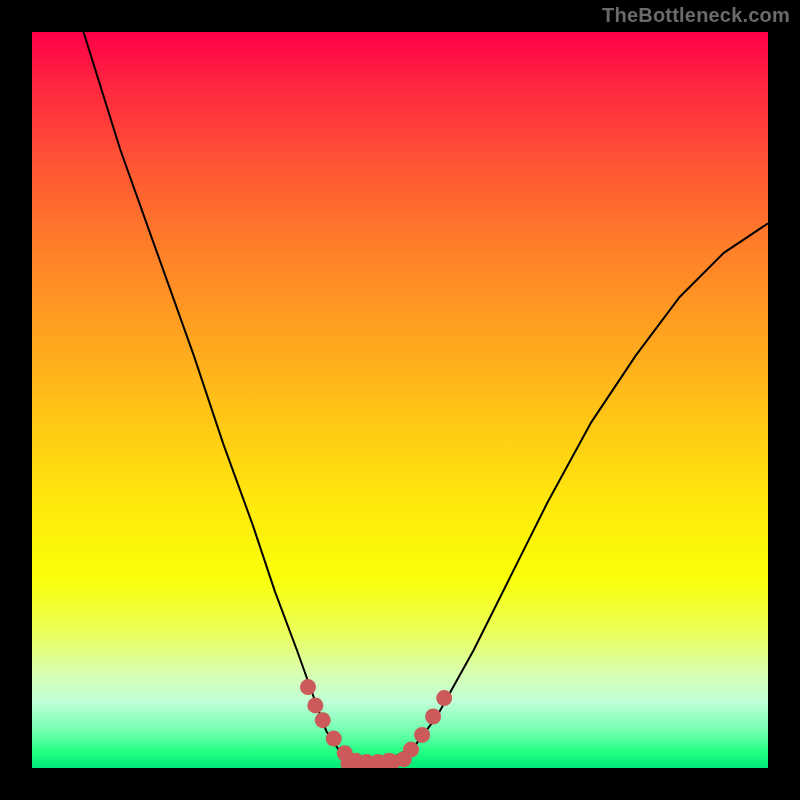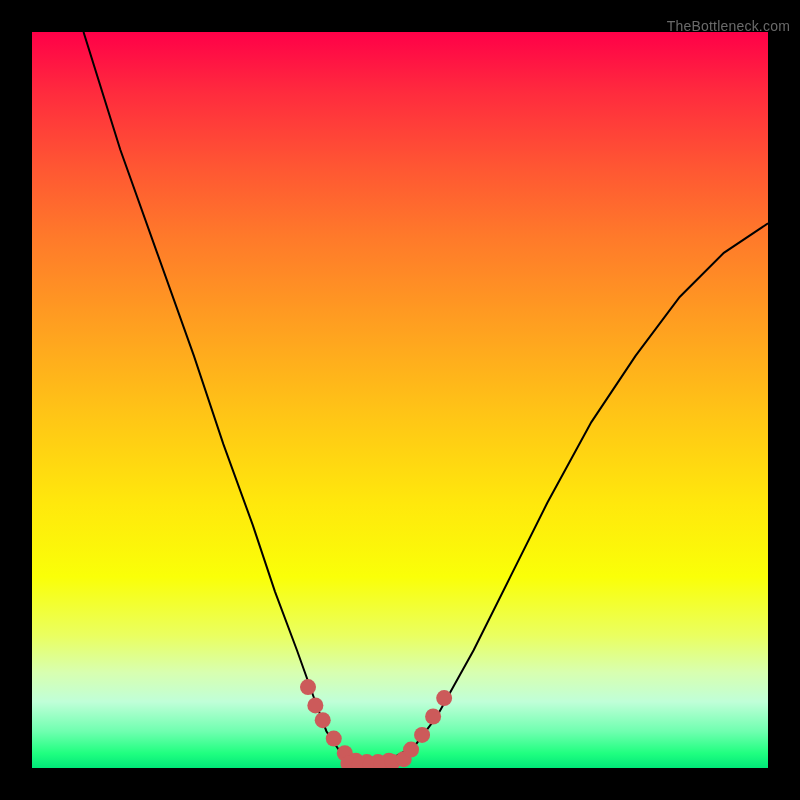--- a/index.html
+++ b/index.html
@@ -29,25 +29,25 @@
       #eaff60 82%,
       #d8ffb0 87%,
       #c0ffd8 91%,
       #70ffb0 95%,
       #20ff80 98%,
       #00e878 100%
     );
   }
   .watermark {
     position: absolute;
-    top: 18px;
+    top: 4px;
     right: 10px;
-    font-size: 14px;
+    font-size: 20px;
     color: #6a6a6a;
-    font-weight: 400;
+    font-weight: 700;
     letter-spacing: 0.2px;
   }
   svg.curve {
     position: absolute;
     left: 0;
     top: 0;
     width: 736px;
     height: 736px;
   }
 </style>

